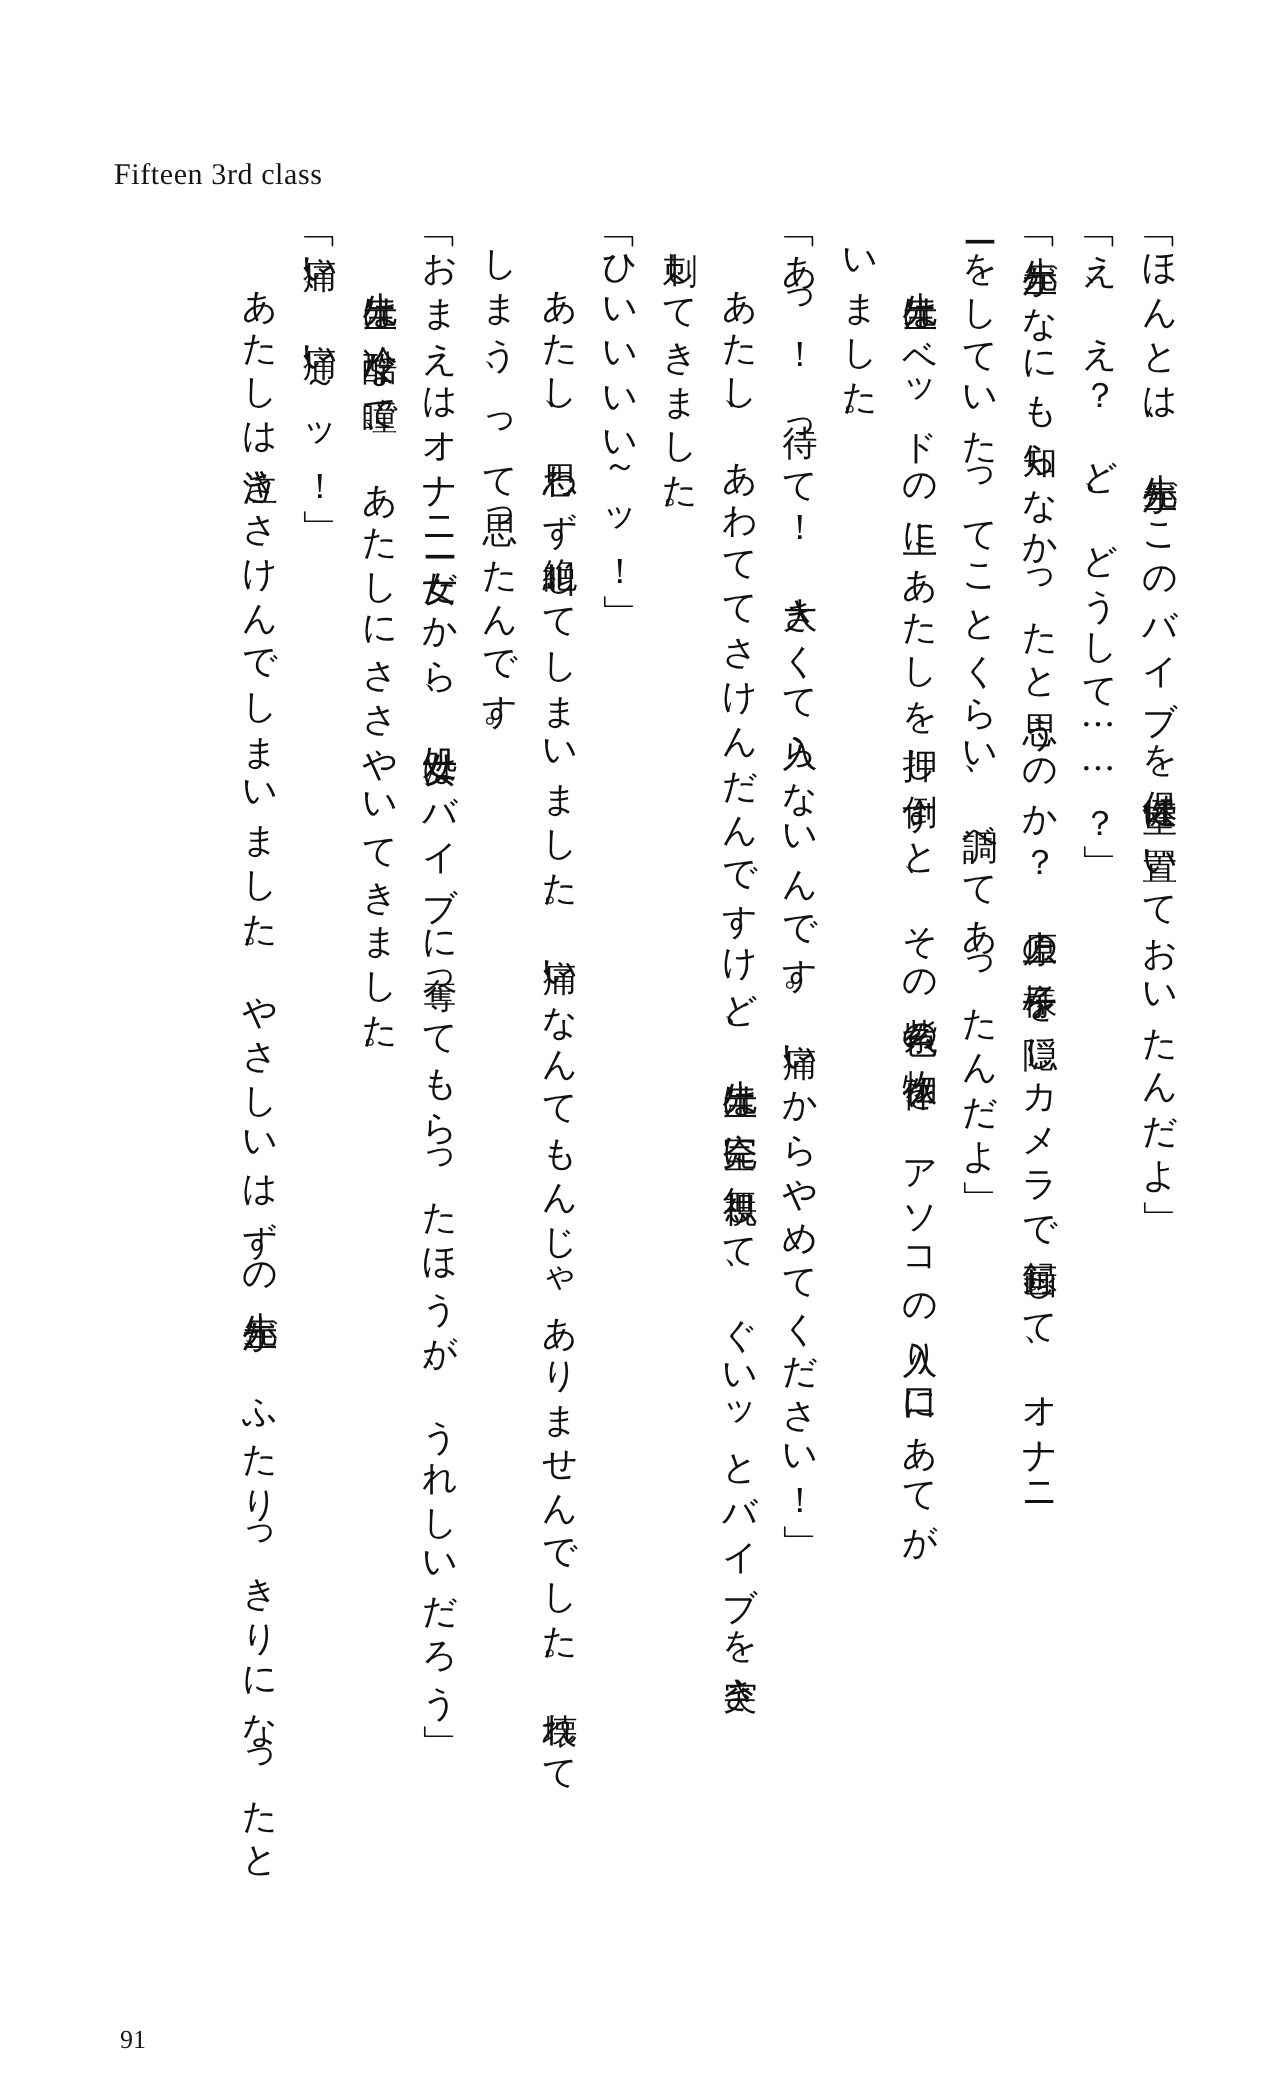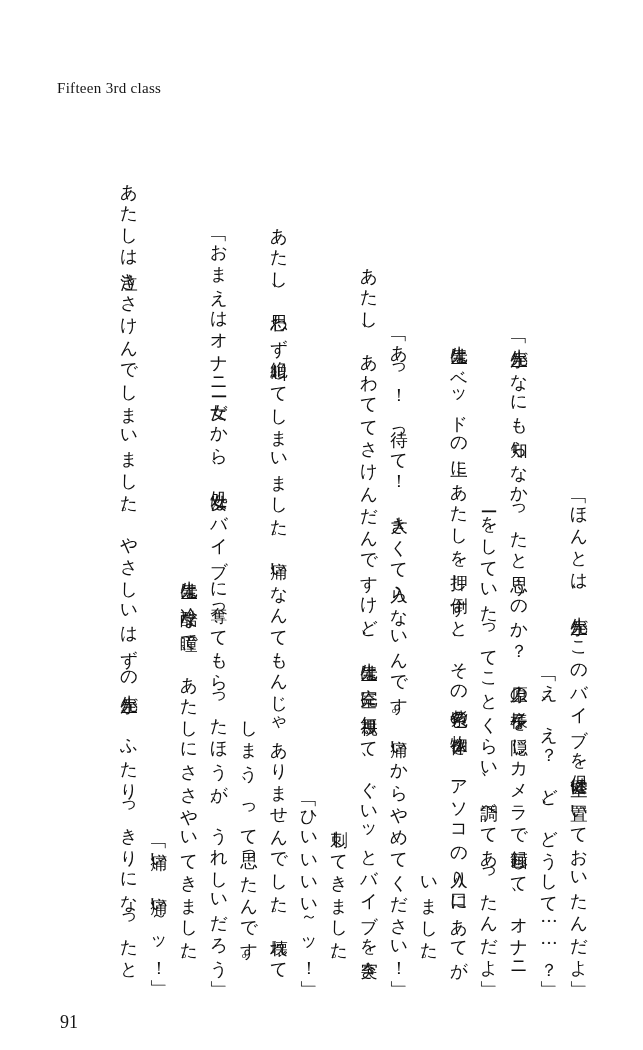--- a/index.html
+++ b/index.html
@@ -13,21 +13,20 @@
     position: relative;
     font-family: "Liberation Serif", serif;
     color: #111111;
     overflow: hidden;
   }
 
   .page {
     position: absolute;
     inset: 0;
     background: #ffffff;
-    text-align: right;
   }
 
   
   .running-head {
     position: absolute;
     left: 57px;
     top: 80px;
     font-family: "Liberation Serif", serif;
     font-size: 15px;
     letter-spacing: 0.3px;
@@ -63,21 +62,21 @@
     white-space: nowrap;
     overflow: visible;
   }
 
   
   .folio {
     position: absolute;
     left: 60px;
     top: 1012px;
     font-family: "Liberation Serif", serif;
-    font-size: 18px;
+    font-size: 13px;
     color: #141414;
   }
 </style>
 </head>
 <body>
 
 <div class="page">
 
   <div class="running-head">Fifteen 3rd class</div>
 

